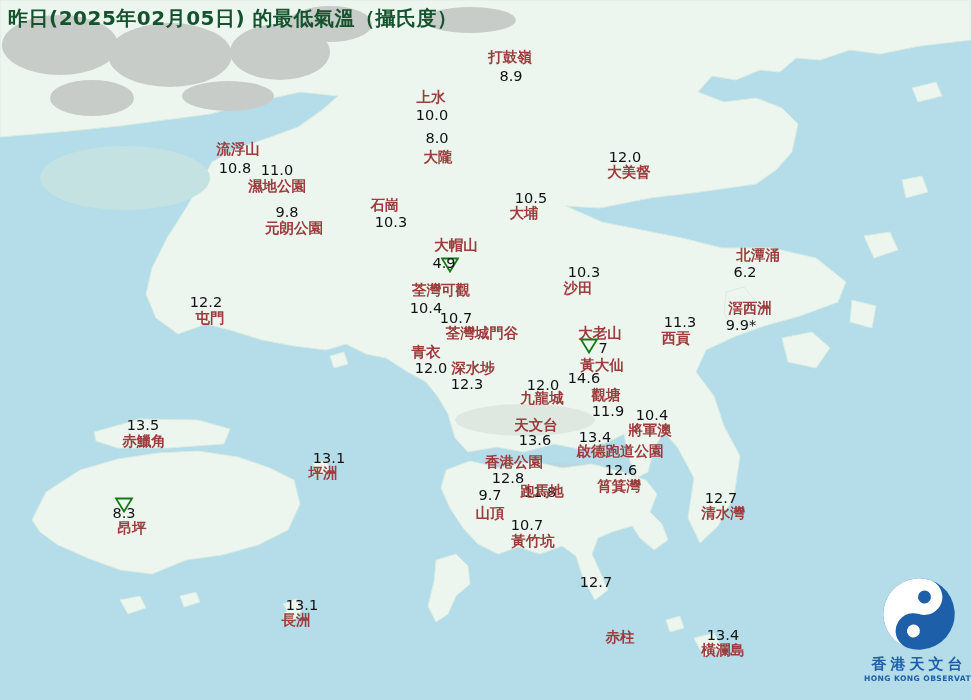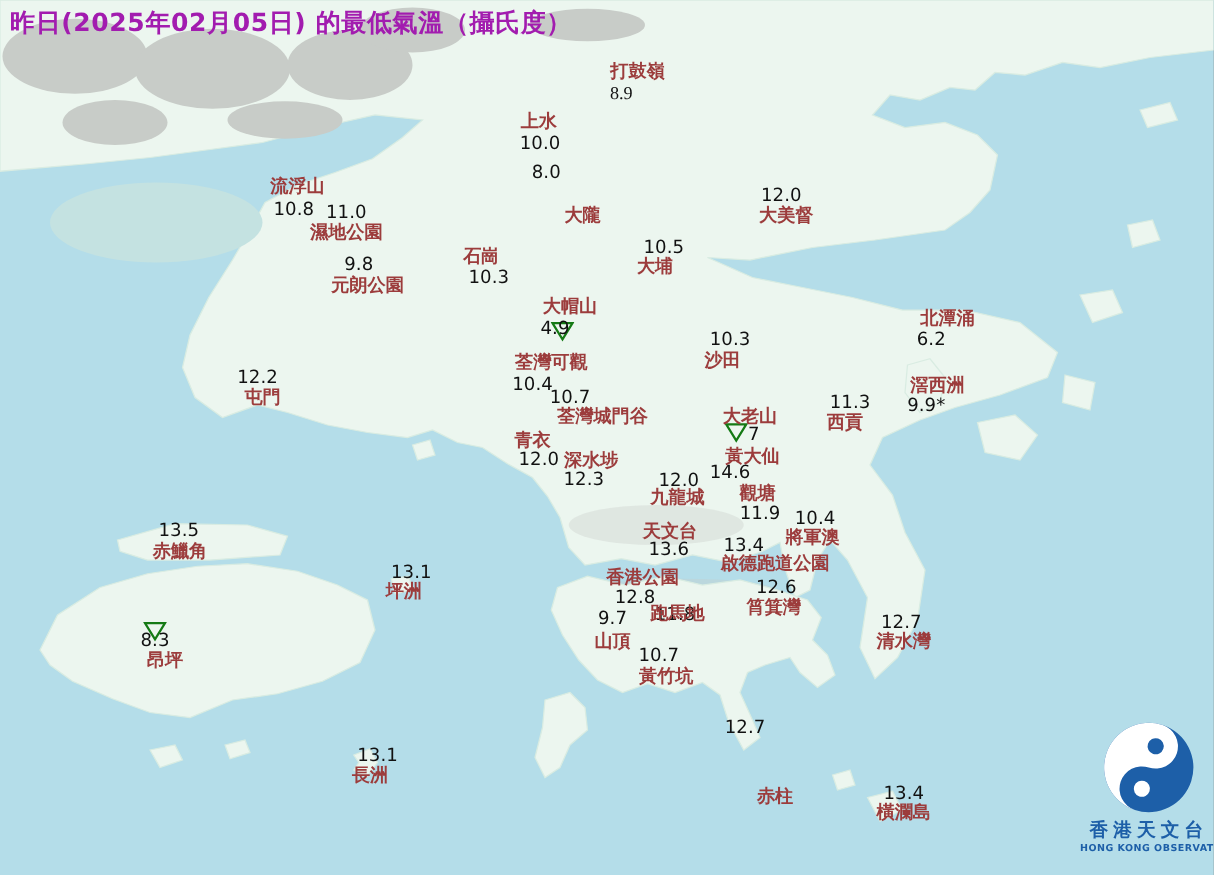--- a/index.html
+++ b/index.html
@@ -9,21 +9,21 @@
     font-family:"DejaVu Sans","Liberation Sans",sans-serif;
   }
   .map-svg{position:absolute;left:0;top:0;display:block;}
   .sea{fill:var(--sea,#b4dde9);}
   .land{fill:var(--land,#ecf6ef);stroke:var(--coast,#d9ece2);stroke-width:1;}
   .urban{fill:var(--urban,#c8ccc8);}
   .urban-faint{fill:var(--urban,#c8ccc8);opacity:.35;}
   .shallow{fill:var(--shallow,#c4e2e1);}
   .page-title{
     position:absolute;left:8px;top:5px;
-    font-size:20px;line-height:26px;color:#a21caf;font-weight:600;letter-spacing:.5px;
+    font-size:20px;line-height:26px;color:#14532d;font-weight:600;letter-spacing:.5px;
     white-space:nowrap;
   }
   .station-name{
     position:absolute;transform:translate(-50%,-50%);
     font-size:14.5px;font-weight:600;color:var(--stn,#9c3c3c);white-space:nowrap;
   }
   .station-value{
     position:absolute;transform:translate(-50%,-50%);
     font-size:14.5px;font-weight:500;color:var(--val,#111);white-space:nowrap;
   }
@@ -111,26 +111,26 @@
       <path class="land" d="M694,638 L714,633 L722,648 L704,657 Z"></path>
       <path class="land" d="M666,620 L680,616 L684,628 L670,632 Z"></path>
       <path class="land" d="M120,600 L140,596 L146,608 L128,614 Z"></path>
       <path class="land" d="M180,596 L196,592 L200,602 L184,607 Z"></path>
     </g>
   </svg>
 
   <div class="page-title">昨日(2025年02月05日) 的最低氣溫（攝氏度）</div>
 
   <div id="stations">
-      <div class="station-value" style="left: 497px; top: 76px; font-family: Liberation Serif, serif;">8.9</div>
+      <div class="station-value" style="left: 511px; top: 76px;">8.9</div>
       <div class="station-name" style="left: 510px; top: 57px;">打鼓嶺</div>
       <div class="station-value" style="left: 432px; top: 115px;">10.0</div>
       <div class="station-name" style="left: 431px; top: 97px;">上水</div>
       <div class="station-value" style="left: 437px; top: 138px;">8.0</div>
-      <div class="station-name" style="left: 438px; top: 172px; margin-left: 28px;">大隴</div>
+      <div class="station-name" style="left: 438px; top: 157px;">大隴</div>
       <div class="station-value" style="left: 235px; top: 168px;">10.8</div>
       <div class="station-name" style="left: 238px; top: 149px;">流浮山</div>
       <div class="station-value" style="left: 277px; top: 170px;">11.0</div>
       <div class="station-name" style="left: 277px; top: 186px;">濕地公園</div>
       <div class="station-value" style="left: 287px; top: 212px;">9.8</div>
       <div class="station-name" style="left: 294px; top: 228px;">元朗公園</div>
       <div class="station-value" style="left: 391px; top: 222px;">10.3</div>
       <div class="station-name" style="left: 385px; top: 205px;">石崗</div>
       <div class="station-value" style="left: 625px; top: 157px;">12.0</div>
       <div class="station-name" style="left: 629px; top: 172px;">大美督</div>

